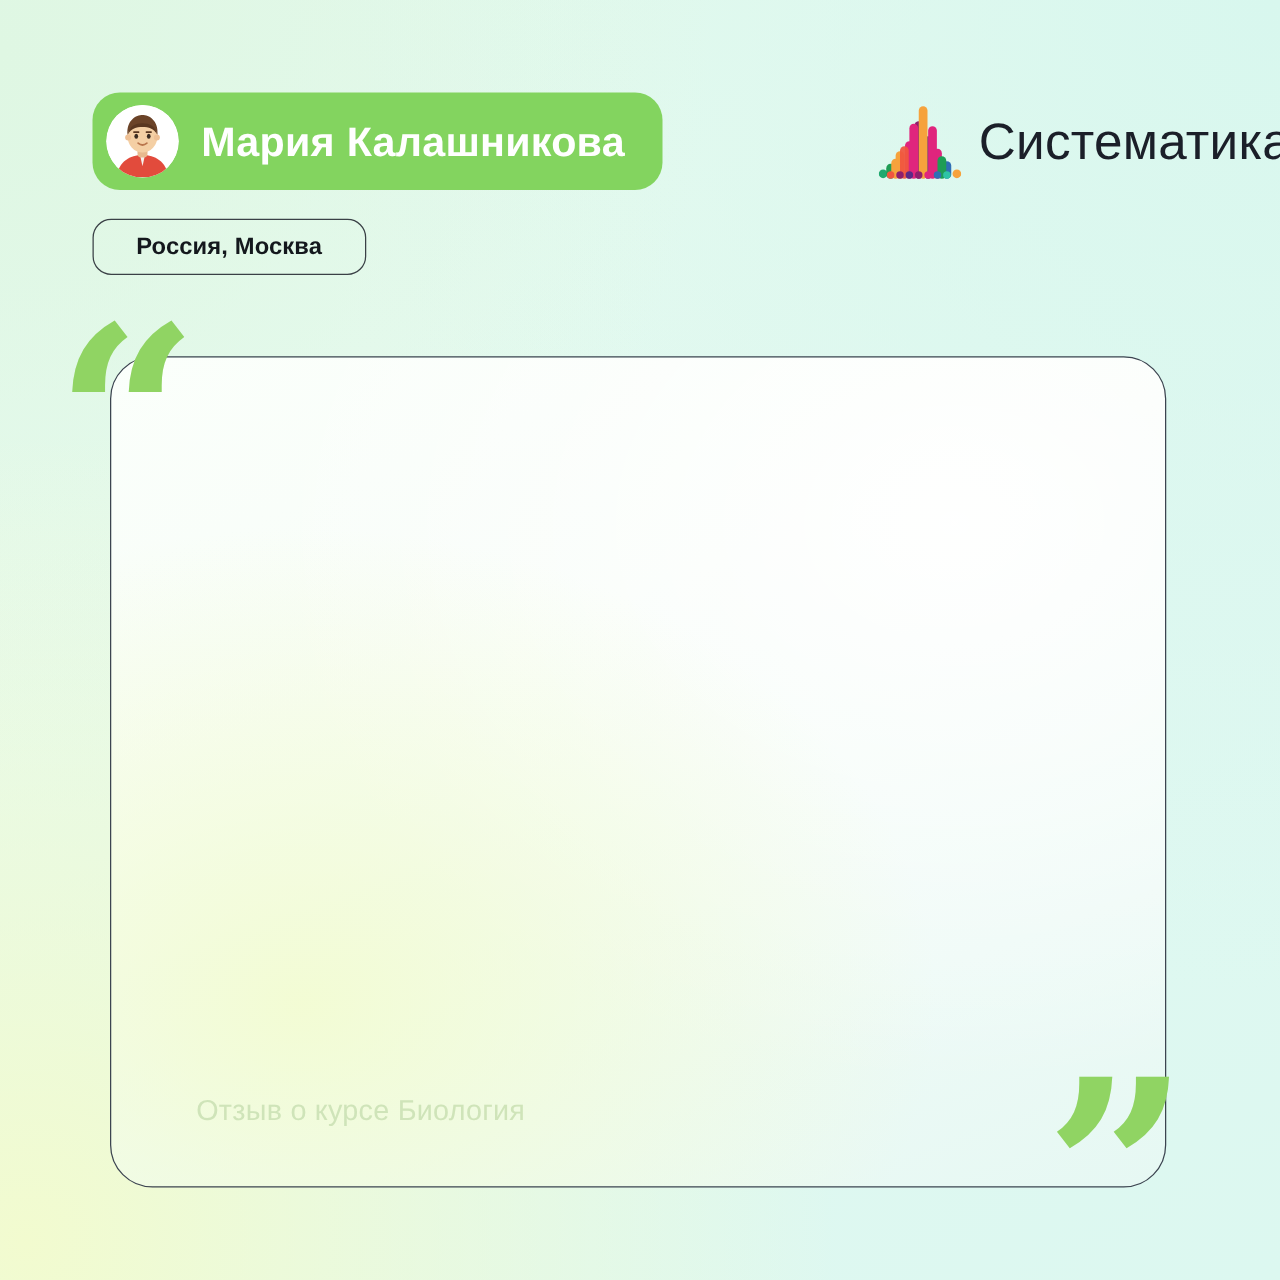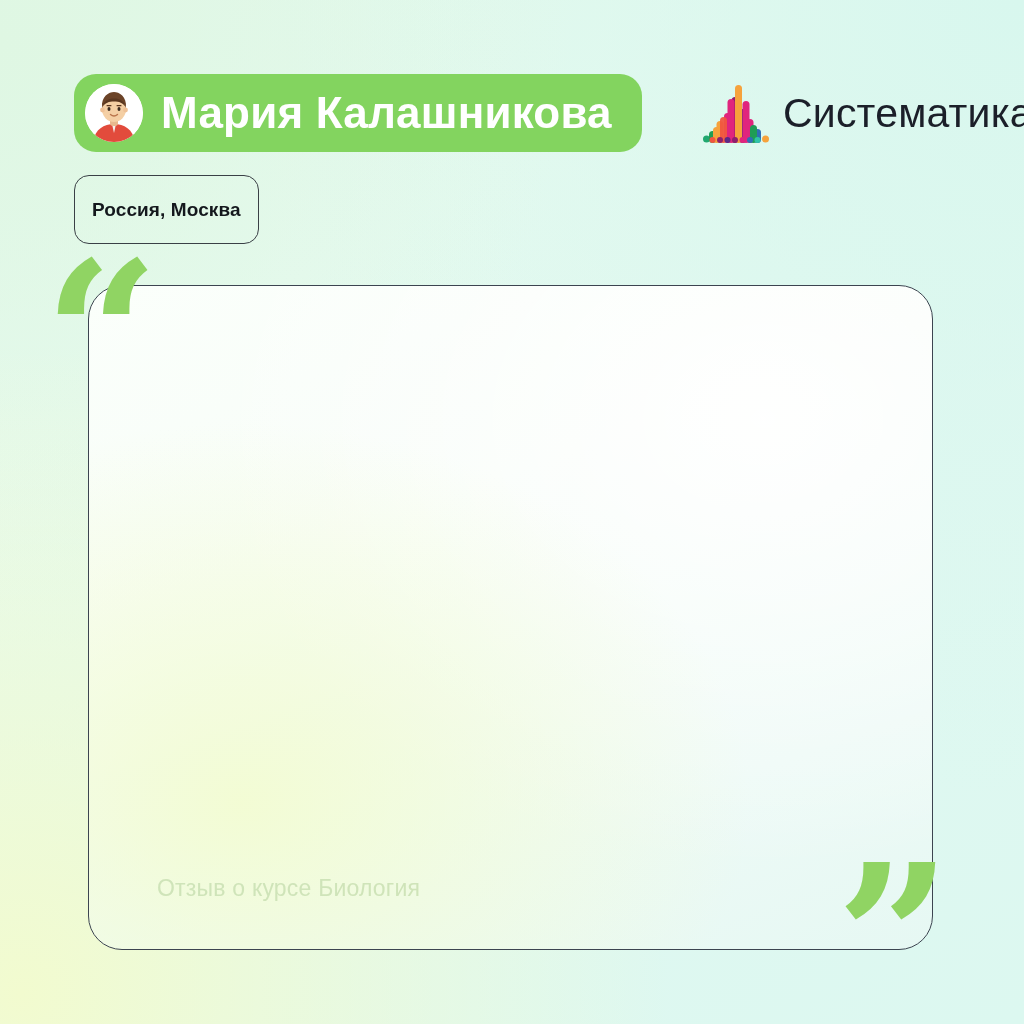--- a/index.html
+++ b/index.html
@@ -43,21 +43,21 @@
     border-radius: 50%;
     background: #ffffff;
     position: relative;
     flex: 0 0 auto;
     overflow: hidden;
     margin-right: 18px;
   }
   .avatar svg { display:block; width:58px; height:58px; }
 
   .name-text {
-    font-size: 44px;
+    font-size: 33px;
     font-weight: bold;
     color: #ffffff;
     letter-spacing: 0.2px;
     white-space: nowrap;
     line-height: 1;
   }
 
   
   .brand {
     position: absolute;
@@ -78,26 +78,26 @@
 
   
   .pill-row {
     position: absolute;
     left: 74px;
     top: 175px;
     display: flex;
     gap: 14px;
   }
   .pill {
-    height: 69px;
+    height: 45px;
     border: 1.3px solid #3a4046;
     border-radius: 15px;
     display: flex;
     align-items: center;
-    padding: 0 17px;
+    padding: 0 34px;
     box-sizing: border-box;
     background: transparent;
     font-size: 19px;
     font-weight: bold;
     color: #14181d;
     white-space: nowrap;
     letter-spacing: 0.1px;
   }
 
   

